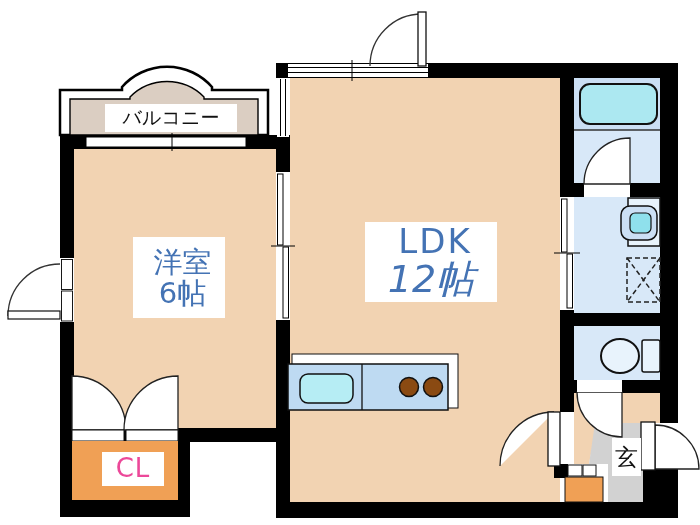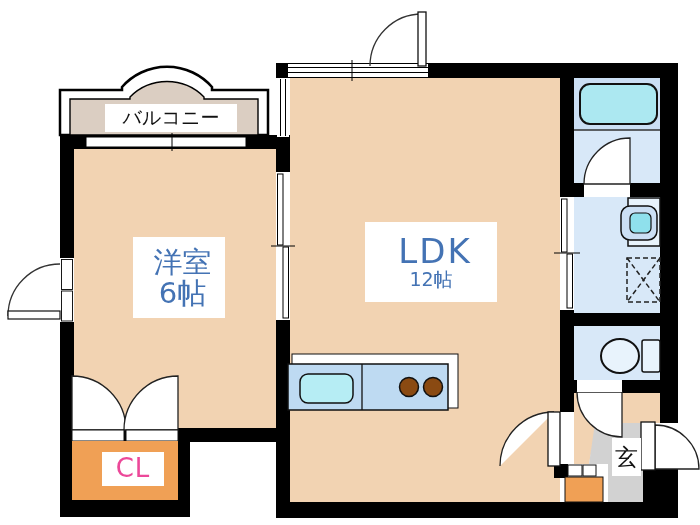--- a/index.html
+++ b/index.html
@@ -5,21 +5,21 @@
   html,body{margin:0;padding:0;background:#ffffff;}
   .plan{position:relative;width:700px;height:525px;background:#ffffff;overflow:hidden;
         font-family:"DejaVu Sans","Liberation Sans",sans-serif;}
   .plan svg{position:absolute;left:0;top:0;}
   .lbl{position:absolute;background:#ffffff;display:flex;flex-direction:column;
        align-items:center;justify-content:center;text-align:center;line-height:1.05;}
   .lbl-balcony{left:105px;top:104px;width:132px;height:28px;font-size:19px;color:#111;}
   .lbl-western{left:133px;top:237px;width:85px;height:81px;color:#4473b4;font-size:29px;padding-left:7px;}
   .lbl-ldk{left:365px;top:222px;width:132px;height:80px;color:#4473b4;}
   .lbl-ldk .l1{font-size:34px;letter-spacing:2px;margin-left:8px;}
-  .lbl-ldk .l2{font-size:19px;}
+  .lbl-ldk .l2{font-size:38px;font-style:italic;}
   .lbl-cl{left:102px;top:452px;width:62px;height:34px;color:#ec4899;font-size:26px;letter-spacing:1px;}
   .lbl-gen{left:612px;top:438px;width:29px;height:38px;color:#111;font-size:23px;}
 </style>
 </head>
 <body>
 
 <div class="plan">
 <svg width="700" height="525" viewBox="0 0 700 525">
 
   <rect x="74" y="149" width="202" height="279" fill="#f2d3b2"></rect>

